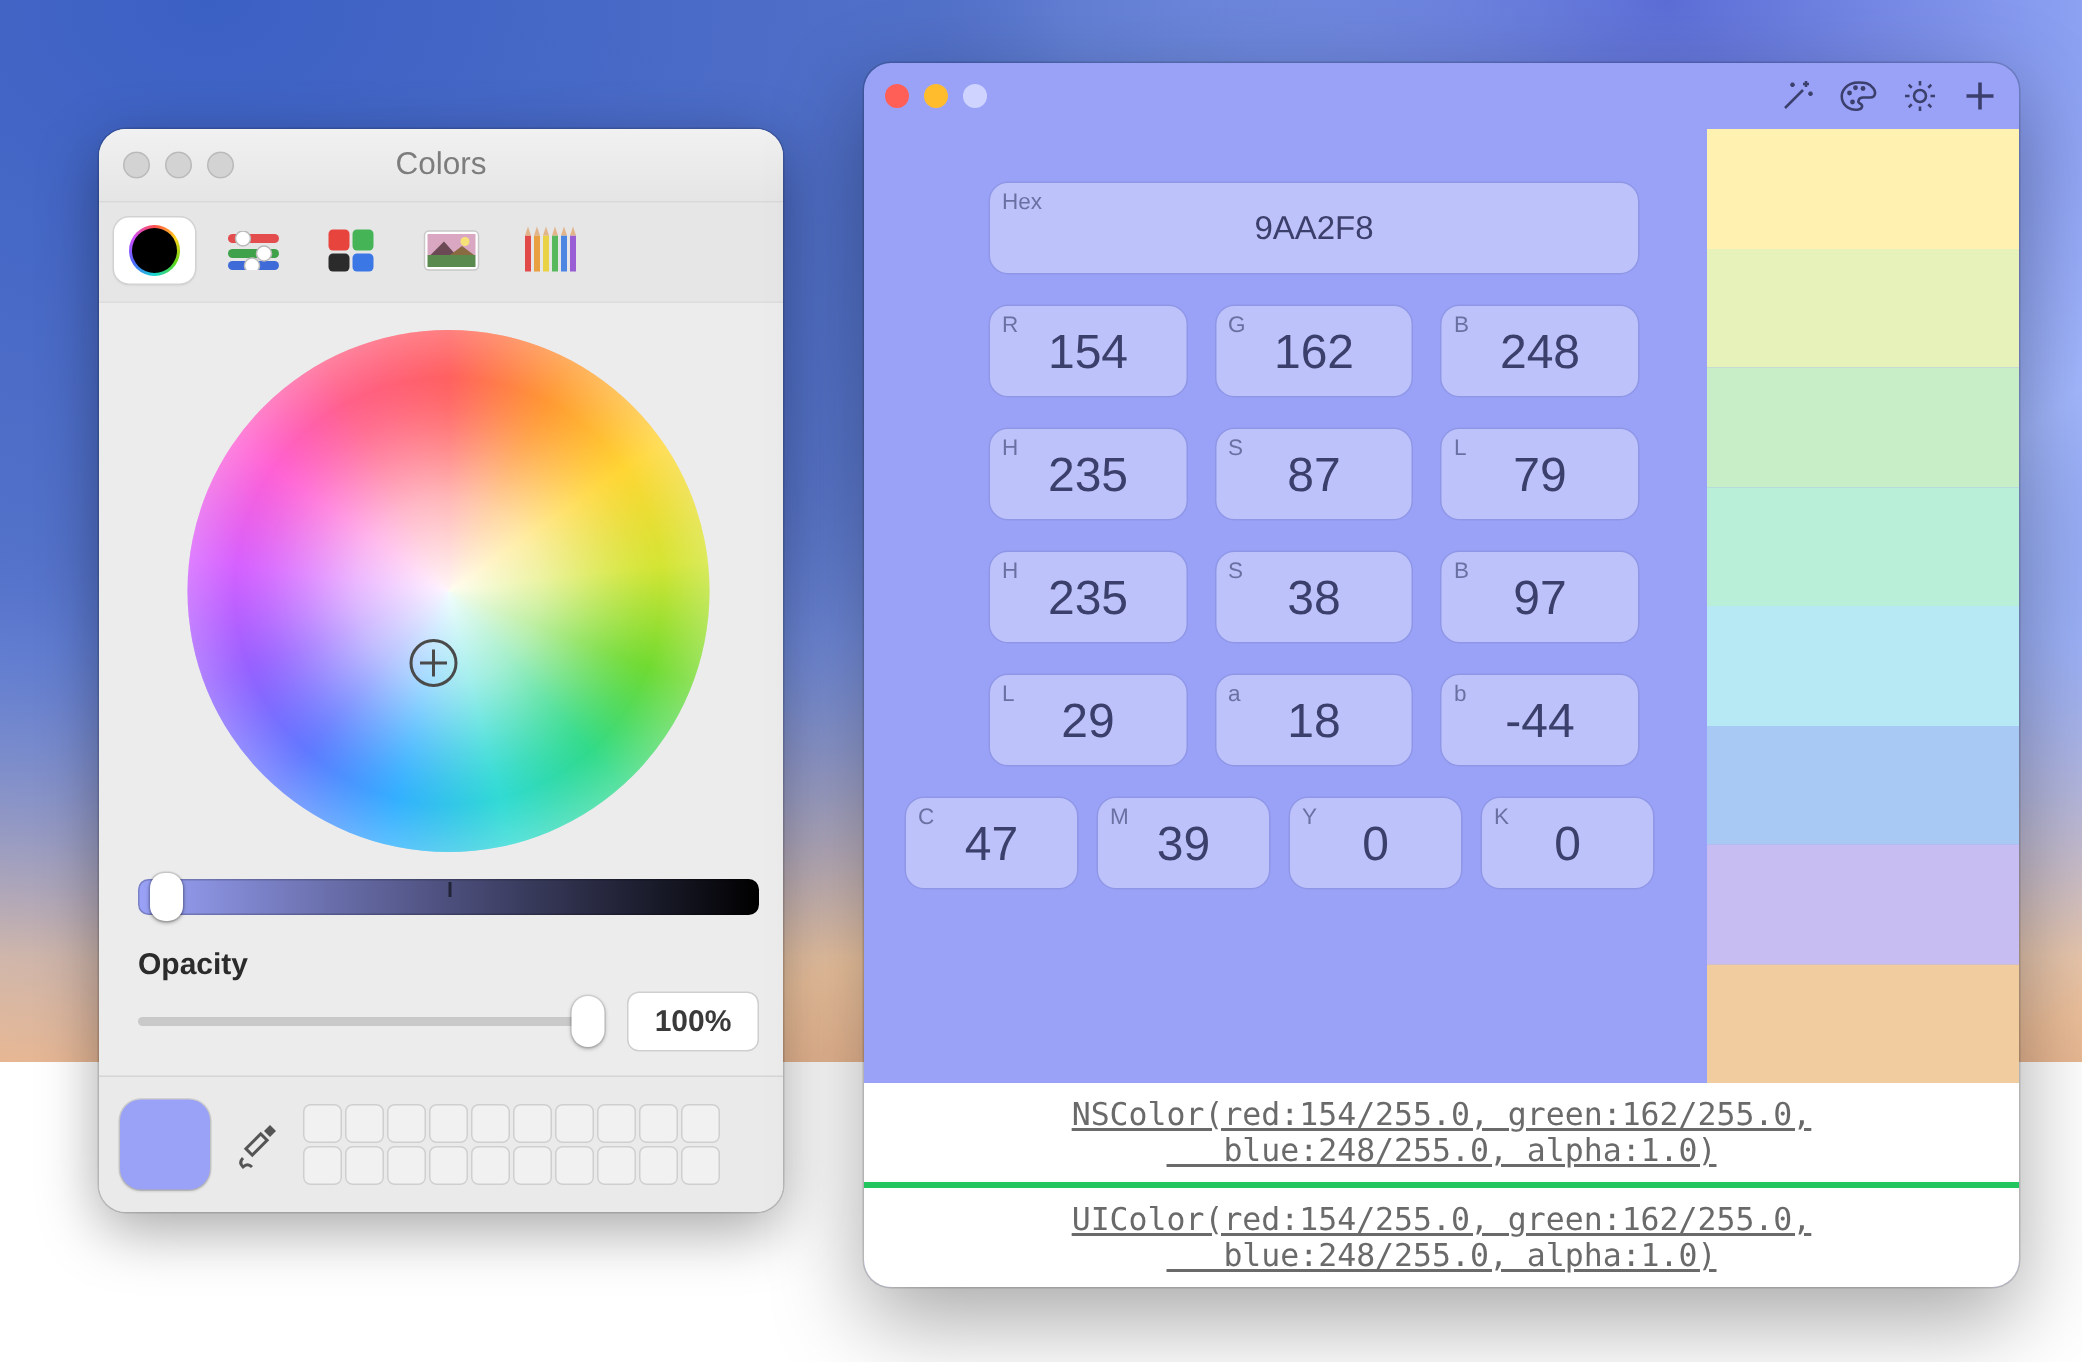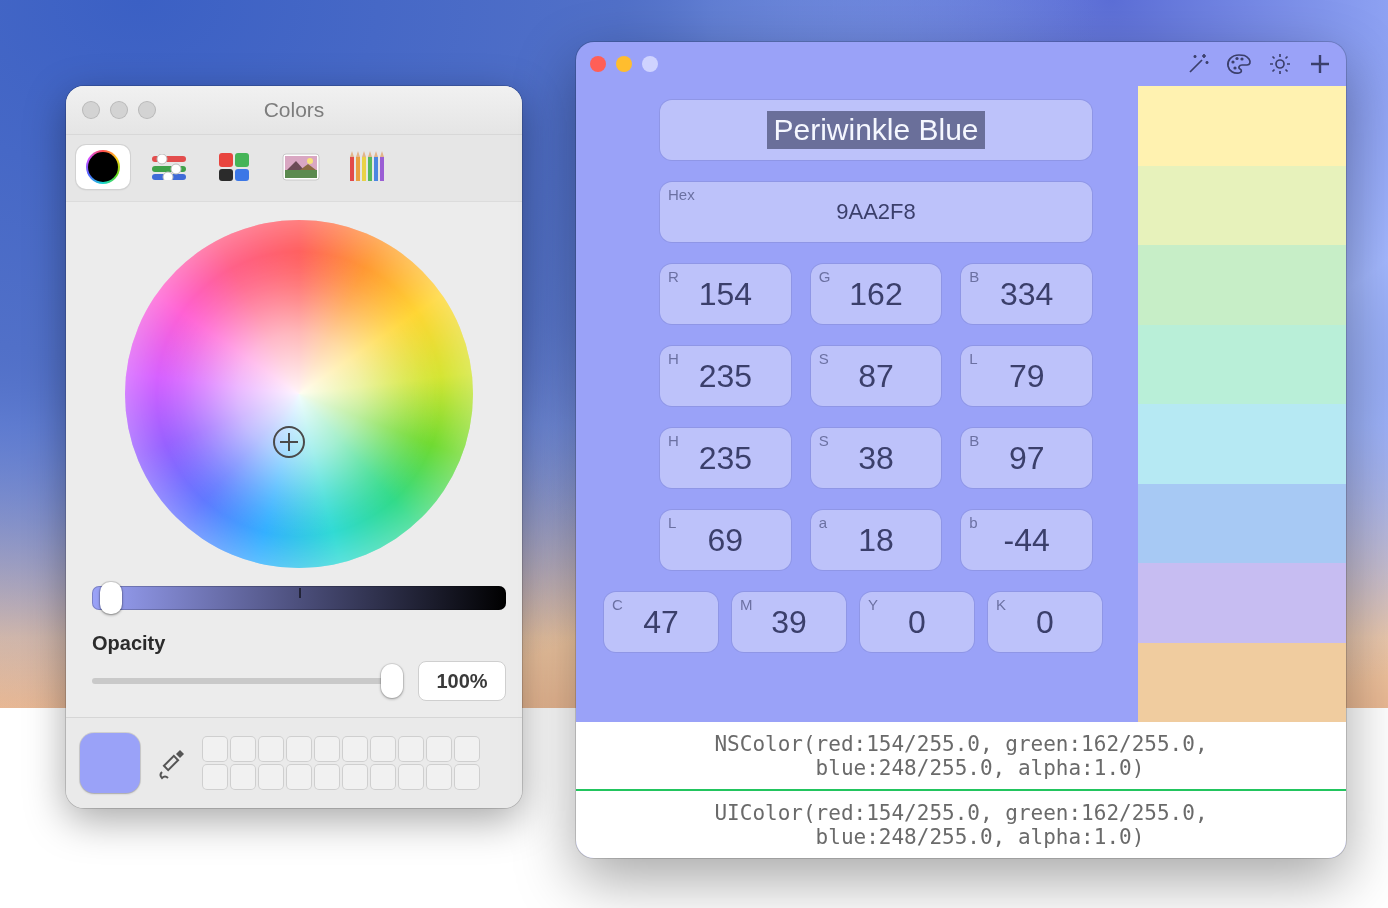--- a/index.html
+++ b/index.html
@@ -125,23 +125,23 @@
     width:208px; display:flex; flex-direction:column;
   }
   .palette-swatch{flex:1;}
   .code-section{
     background:#fff; height:136px;
     display:flex; flex-direction:column;
   }
   .code-row{
     flex:1; display:flex; align-items:center; justify-content:center;
     font-family:ui-monospace,Menlo,Consolas,monospace; font-size:21px; color:#6a6a6a;
-    white-space:pre; text-align:center;
-  }
-  .code-row + .code-row{border-top:2px solid #22c55e;}
+    white-space:pre; text-align:center;text-decoration:underline;
+  }
+  .code-row + .code-row{border-top:4px solid #22c55e;}
 </style>
 </head>
 <body>
 
 <div class="desktop">
 
   <div class="colors-window">
     <div class="titlebar">
       <div class="traffic">
         <div class="dot"></div>
@@ -318,41 +318,38 @@
         <span>
             <svg width="24" height="24" viewBox="0 0 24 24">
               <path d="M12 3v18M3 12h18" stroke-width="2.4"></path>
             </svg>
           </span>
       </div>
     </div>
 
     <div class="info-main">
       <div class="info-fields">
-        <div class="pill name-pill">
-          <span class="name-text">Periwinkle Blue</span>
-        </div>
 
         <div class="pill hex-pill">
           <span class="pill-lbl">Hex</span>
           <span class="hex-text">9AA2F8</span>
         </div>
 
         <div class="val-row">
           <div class="pill val-pill">
               <span class="pill-lbl">R</span>
               <span class="val-text">154</span>
             </div>
           <div class="pill val-pill">
               <span class="pill-lbl">G</span>
               <span class="val-text">162</span>
             </div>
           <div class="pill val-pill">
               <span class="pill-lbl">B</span>
-              <span class="val-text">334</span>
+              <span class="val-text">248</span>
             </div>
         </div>
 
         <div class="val-row">
           <div class="pill val-pill">
               <span class="pill-lbl">H</span>
               <span class="val-text">235</span>
             </div>
           <div class="pill val-pill">
               <span class="pill-lbl">S</span>
@@ -375,21 +372,21 @@
             </div>
           <div class="pill val-pill">
               <span class="pill-lbl">B</span>
               <span class="val-text">97</span>
             </div>
         </div>
 
         <div class="val-row">
           <div class="pill val-pill">
               <span class="pill-lbl">L</span>
-              <span class="val-text">69</span>
+              <span class="val-text">29</span>
             </div>
           <div class="pill val-pill">
               <span class="pill-lbl">a</span>
               <span class="val-text">18</span>
             </div>
           <div class="pill val-pill">
               <span class="pill-lbl">b</span>
               <span class="val-text">-44</span>
             </div>
         </div>

